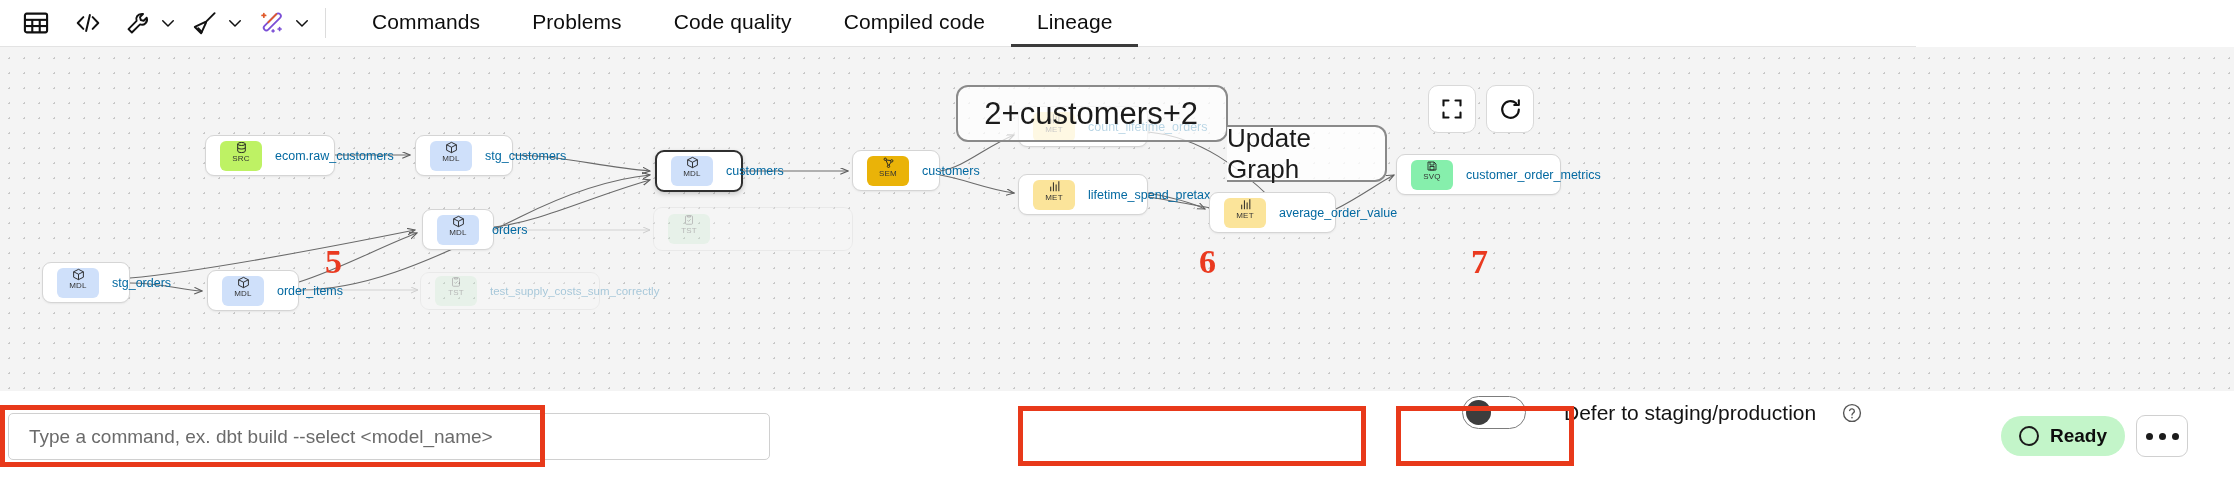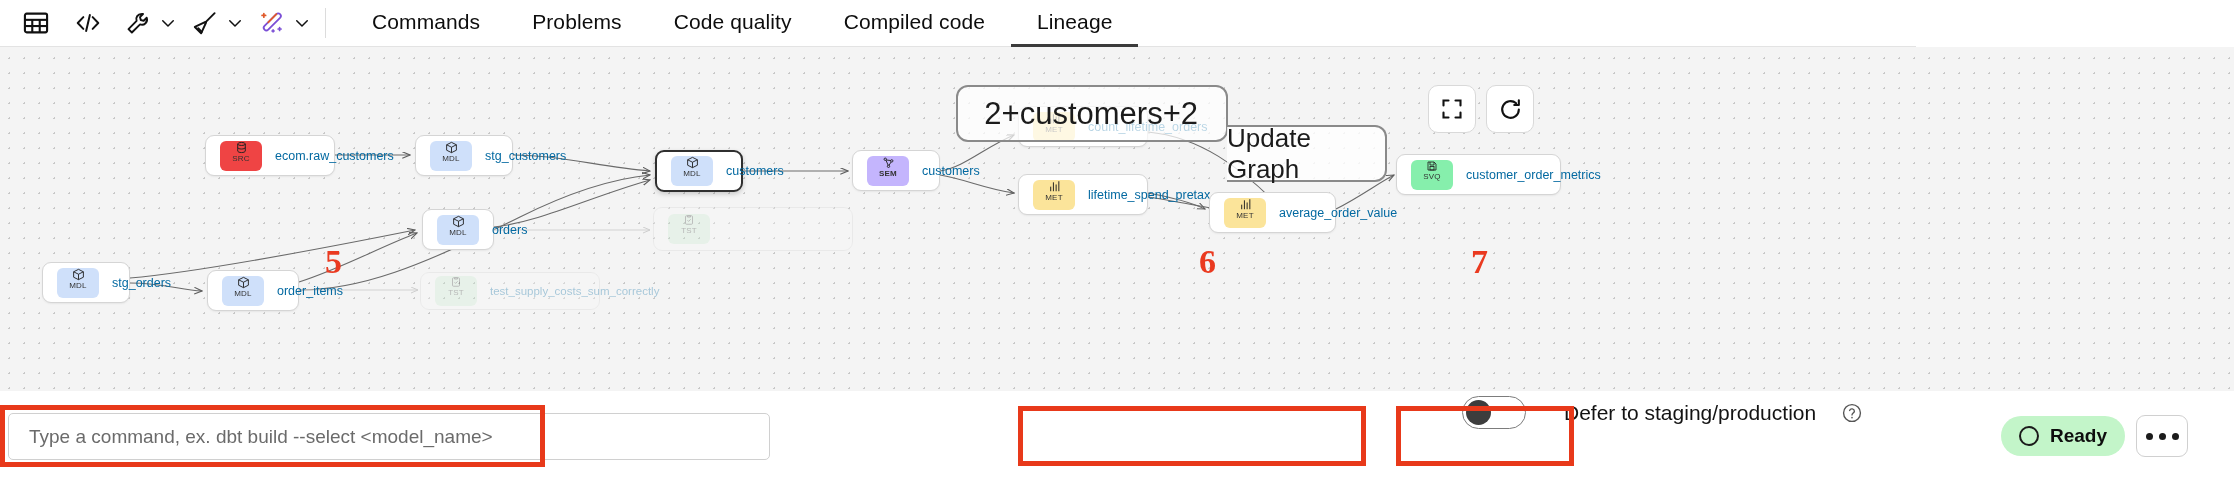--- a/index.html
+++ b/index.html
@@ -33,23 +33,23 @@
 
   .node { position:absolute; background:#ffffff; border:1px solid #d5d5d5;
     border-radius:9px; display:flex; align-items:center; padding:0 14px;
     box-shadow:0 1px 2px rgba(0,0,0,.06); }
   .node.selected { border:2px solid #2f2f2f; box-shadow:0 2px 5px rgba(0,0,0,.18); }
   .node.faded { opacity:.32; background:#fafafa; box-shadow:none; }
   .badge { width:42px; height:30px; border-radius:6px; display:flex;
     flex-direction:column; align-items:center; justify-content:flex-start; flex:0 0 auto; }
   .badge svg { display:block; }
   .badge .lbl { font-size:8px; line-height:8px; margin-top:1px; letter-spacing:.2px; color:#333; }
-  .b-src { background:#ef4444; }
+  .b-src { background:#bef264; }
   .b-mdl { background:#cfe0fa; }
-  .b-sem { background:#c4b5fd;font-weight:bold; }
+  .b-sem { background:#eab308; }
   .b-met { background:#fbe49a; }
   .b-tst { background:#cdecd3; }
   .b-svq { background:#86efac; }
   .node .nm { font-size:12.5px; color:#0369a1; margin-left:13px; line-height:14px; }
 
   
   .graph-input { position:absolute; background:rgba(255,255,255,.72);
     border:2px solid #8a8a8a; border-radius:12px; display:flex; align-items:center;
     padding:0 28px; font-size:31px; color:#1b1b1b;justify-content:flex-end; }
   .update-btn { position:absolute; background:rgba(255,255,255,.80);

